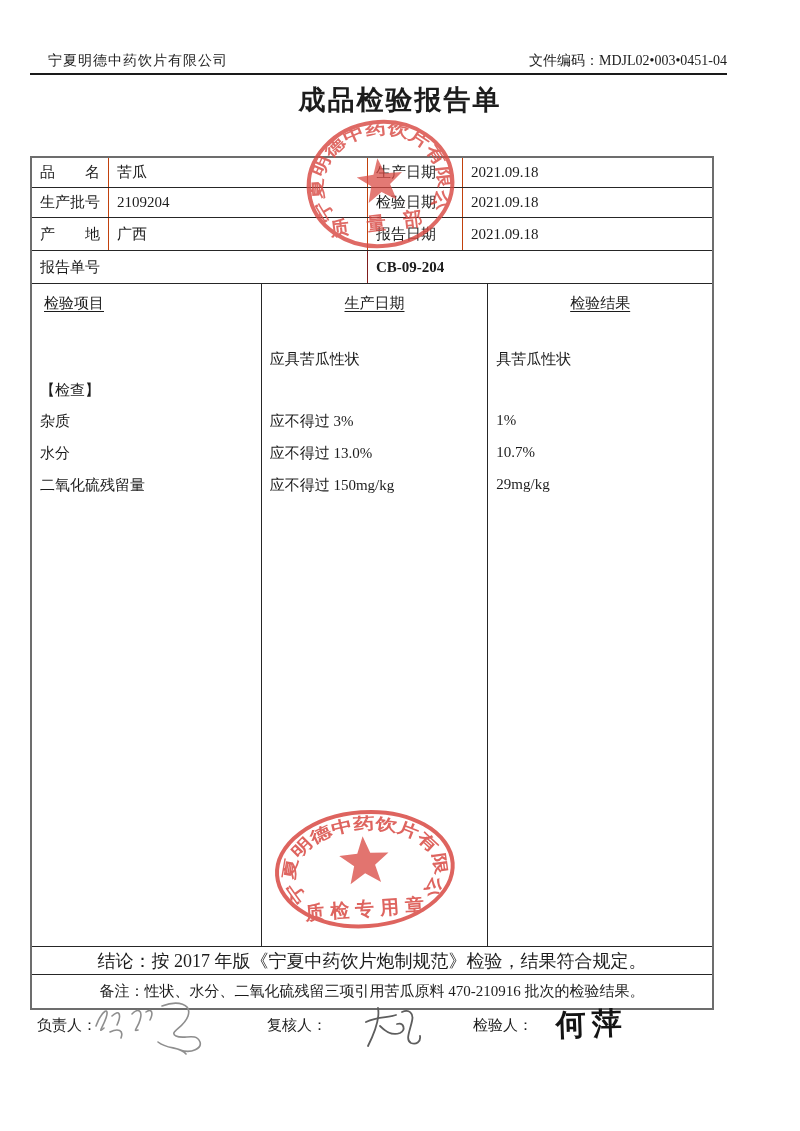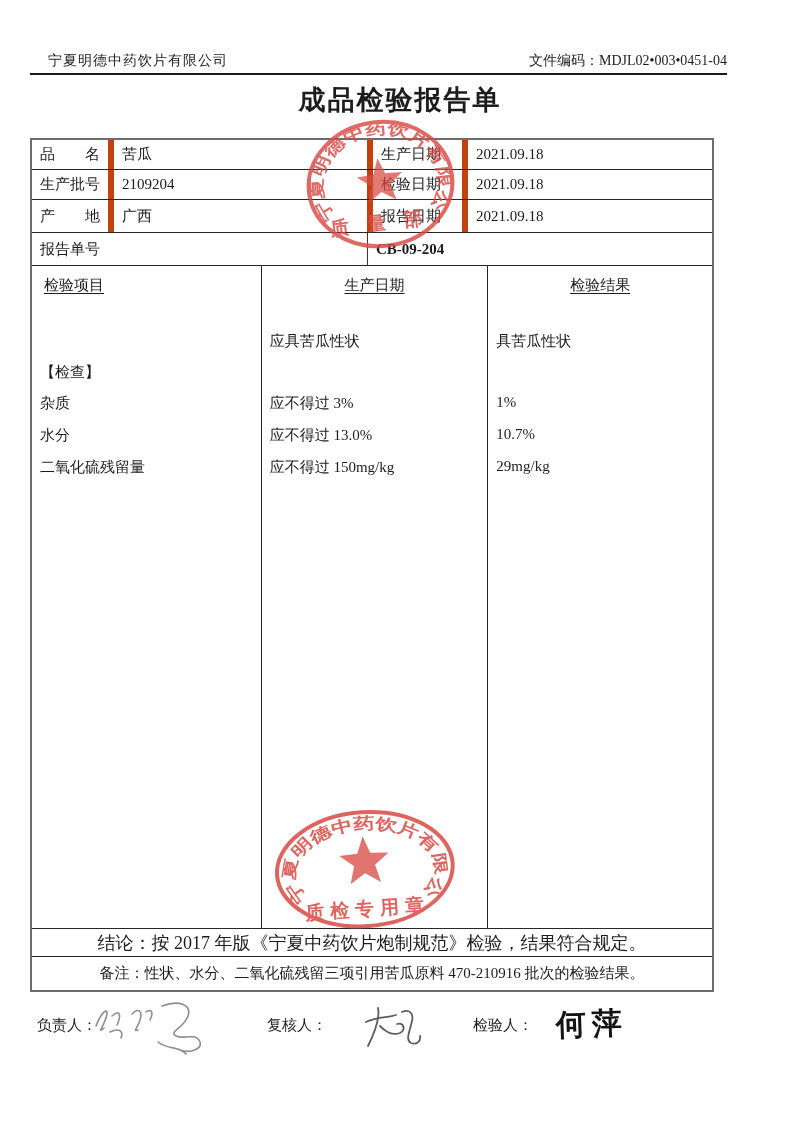--- a/index.html
+++ b/index.html
@@ -8,24 +8,24 @@
   .page { position:relative; width:800px; height:1131px; background:#fff; overflow:hidden; }
 
   
   .hdr-company { position:absolute; left:48px; top:52px; font-size:14px; letter-spacing:1px; }
   .hdr-code { position:absolute; right:73px; top:52px; font-size:14px; }
   .hdr-rule { position:absolute; left:30px; top:73px; width:697px; height:2px; background:#1a1a1a; }
   .doc-title { position:absolute; left:0; right:0; top:82px; text-align:center;
                font-size:27px; font-weight:bold; letter-spacing:2px; }
 
   
-  .tbl { position:absolute; left:30px; top:138px; width:684px; border:2px solid #6d6d6d; background:transparent; }
+  .tbl { position:absolute; left:30px; top:156px; width:684px; border:2px solid #6d6d6d; background:transparent; }
   .row { display:flex; border-bottom:1px solid #262626; }
   .cell { font-size:15px; display:flex; align-items:center; padding:0 8px; }
-  .cell.bl { border-left:6px solid #c2410c; }
+  .cell.bl { border-left:1px solid #c2410c; }
   .jlabel { display:block; width:100%; text-align:justify; text-align-last:justify; }
   .r-info { height:30px; }
   .r-info3 { height:33px; }
   .c1 { width:76px; }
   .c2 { width:259px; }
   .c3 { width:95px; }
   .c4 { flex:1; }
   .rep-label { width:335px; }
   .rep-val { flex:1; border-left:1px solid #7f1d1d;font-weight:bold; }
 

